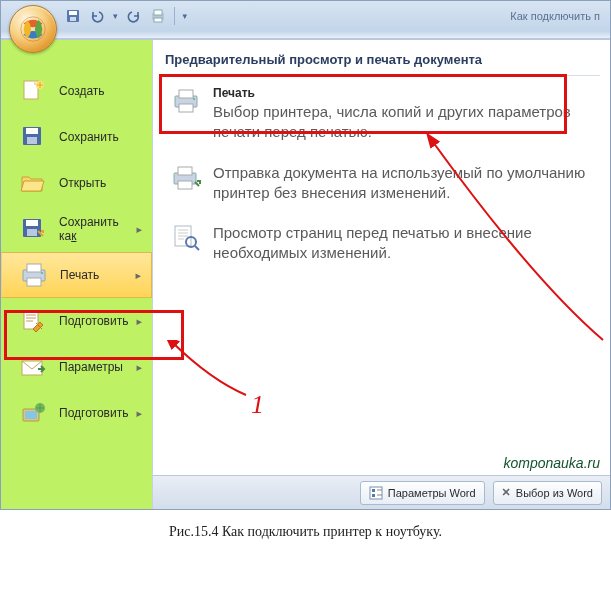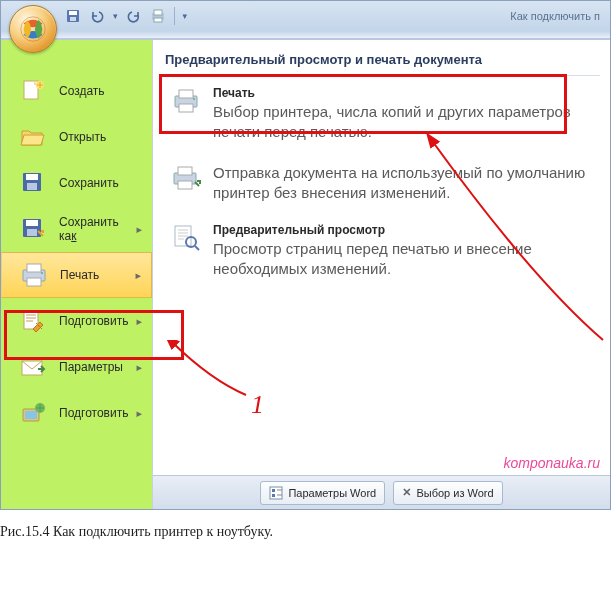--- a/index.html
+++ b/index.html
@@ -29,26 +29,26 @@
 
 .right-col { flex: 1; background: #fff; padding: 8px 10px; position: relative; }
 .panel-title { font-weight: bold; color: #2c3e60; font-size: 13px; padding: 4px 2px 8px; border-bottom: 1px solid #d5dde8; }
 .opt { display: flex; padding: 10px 6px; cursor: pointer; }
 .opt-icon { width: 34px; height: 30px; margin-right: 10px; flex-shrink: 0; display:flex; align-items:center; justify-content:center; }
 .opt-body { flex: 1; }
 .opt-title { font-weight: bold; color: #2a2a2a; font-size: 12px; margin-bottom: 2px; }
 .opt-desc { color: #5a5a5a; font-size: 15px; line-height: 1.35; }
 .hl2 { left: 6px; top: 34px; width: 408px; height: 60px; }
 
-.watermark { position: absolute; right: 10px; bottom: 38px; color: #ec4899; font-style: italic; font-size: 14px; }
-.bottom-bar { position: absolute; left: 0; right: 0; bottom: 0; height: 34px; background: linear-gradient(to bottom, #e9eef6, #d3ddeb); border-top: 1px solid #b8c8de; display: flex; align-items: center; justify-content: center; padding: 5px 8px; gap: 8px; }
+.watermark { position: absolute; right: 10px; bottom: 38px; color: #14532d; font-style: italic; font-size: 14px; }
+.bottom-bar { position: absolute; left: 0; right: 0; bottom: 0; height: 34px; background: linear-gradient(to bottom, #e9eef6, #d3ddeb); border-top: 1px solid #b8c8de; display: flex; align-items: center; justify-content: flex-end; padding: 5px 8px; gap: 8px; }
 .bbtn { display: flex; align-items: center; gap: 5px; height: 24px; padding: 0 8px; background: linear-gradient(to bottom,#fdfefe,#e8eef6); border: 1px solid #a9b9d0; border-radius: 3px; font-size: 11px; color: #2a2a2a; cursor: pointer; }
 .bbtn-ic { width: 14px; height: 14px; }
 
-.caption { padding: 14px 0 8px; font-family: Georgia, serif; font-size: 14px; color: #222; }
+.caption { text-align: center; padding: 14px 0 8px; font-family: Georgia, serif; font-size: 14px; color: #222; }
 
 .arrow { position: absolute; pointer-events: none; }
 .num { position: absolute; color: #d11; font-family: Georgia, serif; font-style: italic; font-size: 26px; pointer-events: none; }
 </style>
 </head>
 <body>
 
 <div class="window" style="position:relative;">
   <div class="titlebar">
     <div class="qat">
@@ -105,35 +105,35 @@
               <path d="M14 2 L18 6 L14 6 Z" fill="#f0dca0"></path>
               <circle cx="20" cy="6" r="4" fill="#ffe070"></circle>
               <path d="M20 3v6M17 6h6" stroke="#e0a830" stroke-width="1"></path>
             </svg>
           </span>
           <span class="mi-label">Создать</span>
         </div>
         <div class="menu-item">
           <span class="mi-icon">
             <svg width="26" height="24" viewBox="0 0 26 24">
-              <path d="M2 6 h7 l2 2 h11 v12 h-20 z" fill="#f7d56a" stroke="#c9a030"></path>
-              <path d="M4 10 h20 l-3 10 h-20 z" fill="#fce58a" stroke="#c9a030"></path>
-            </svg>
-          </span>
-          <span class="mi-label">Открыть</span>
-        </div>
-        <div class="menu-item">
-          <span class="mi-icon">
-            <svg width="26" height="24" viewBox="0 0 26 24">
               <rect x="3" y="2" width="18" height="18" fill="#4a6aa8" rx="1"></rect>
               <rect x="6" y="3" width="12" height="6" fill="#fff"></rect>
               <rect x="7" y="12" width="10" height="7" fill="#b8c8e0"></rect>
             </svg>
           </span>
           <span class="mi-label">Сохранить</span>
+        </div>
+        <div class="menu-item">
+          <span class="mi-icon">
+            <svg width="26" height="24" viewBox="0 0 26 24">
+              <path d="M2 6 h7 l2 2 h11 v12 h-20 z" fill="#f7d56a" stroke="#c9a030"></path>
+              <path d="M4 10 h20 l-3 10 h-20 z" fill="#fce58a" stroke="#c9a030"></path>
+            </svg>
+          </span>
+          <span class="mi-label">Открыть</span>
         </div>
         <div class="menu-item">
           <span class="mi-icon">
             <svg width="26" height="24" viewBox="0 0 26 24">
               <rect x="3" y="2" width="18" height="18" fill="#4a6aa8" rx="1"></rect>
               <rect x="6" y="3" width="12" height="6" fill="#fff"></rect>
               <rect x="7" y="12" width="10" height="7" fill="#b8c8e0"></rect>
               <path d="M18 14 l5 5 M21 14 l2 0 l0 2" stroke="#e8a030" stroke-width="2" fill="none"></path>
             </svg>
           </span>
@@ -221,21 +221,20 @@
           <div class="opt">
             <div class="opt-icon">
               <svg width="30" height="28" viewBox="0 0 30 28">
                 <rect x="4" y="2" width="16" height="20" fill="#fff" stroke="#b0b8c8"></rect>
                 <path d="M7 6h10M7 9h10M7 12h10M7 15h6" stroke="#ccc"></path>
                 <circle cx="20" cy="18" r="5" fill="none" stroke="#5878b0" stroke-width="2"></circle>
                 <path d="M24 22 l4 4" stroke="#5878b0" stroke-width="2"></path>
               </svg>
             </div>
             <div class="opt-body">
-              <div class="opt-title">Предварительный просмотр</div>
               <div class="opt-desc">Просмотр страниц перед печатью и внесение необходимых изменений.</div>
             </div>
           </div>
         </div>
       <div class="hl hl2"></div>
 
       <svg class="arrow" style="left:260px; top:90px; width:200px; height:220px;">
         <defs>
             <marker id="ah2" markerWidth="10" markerHeight="10" refX="2" refY="3" orient="auto">
               <path d="M0,0 L0,6 L8,3 z" fill="#d11"></path>

